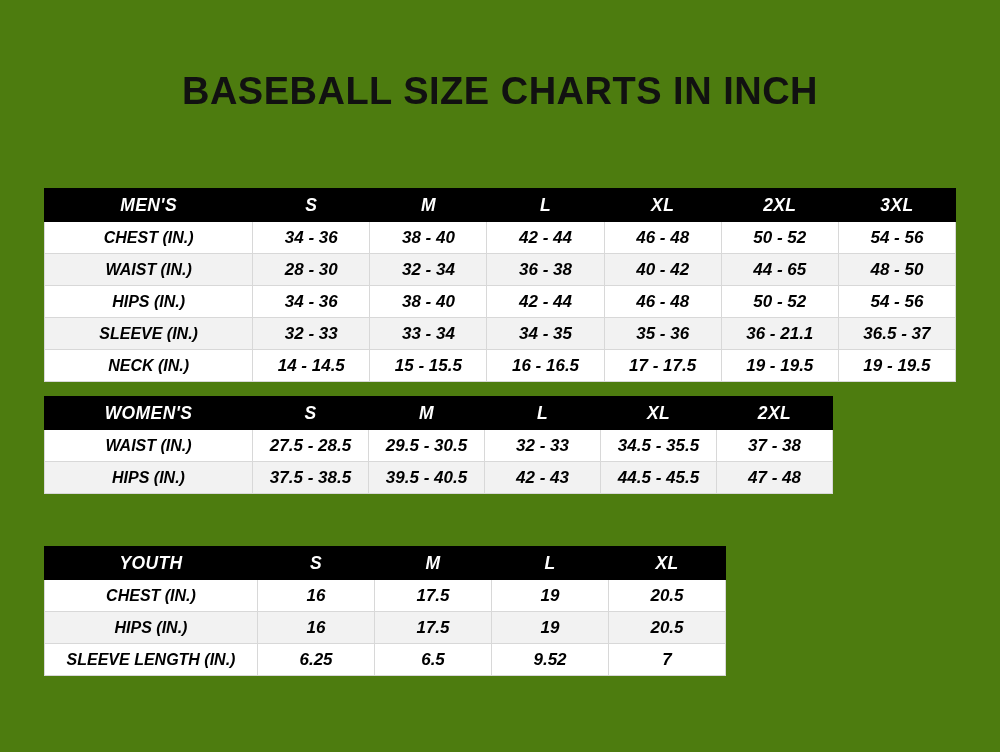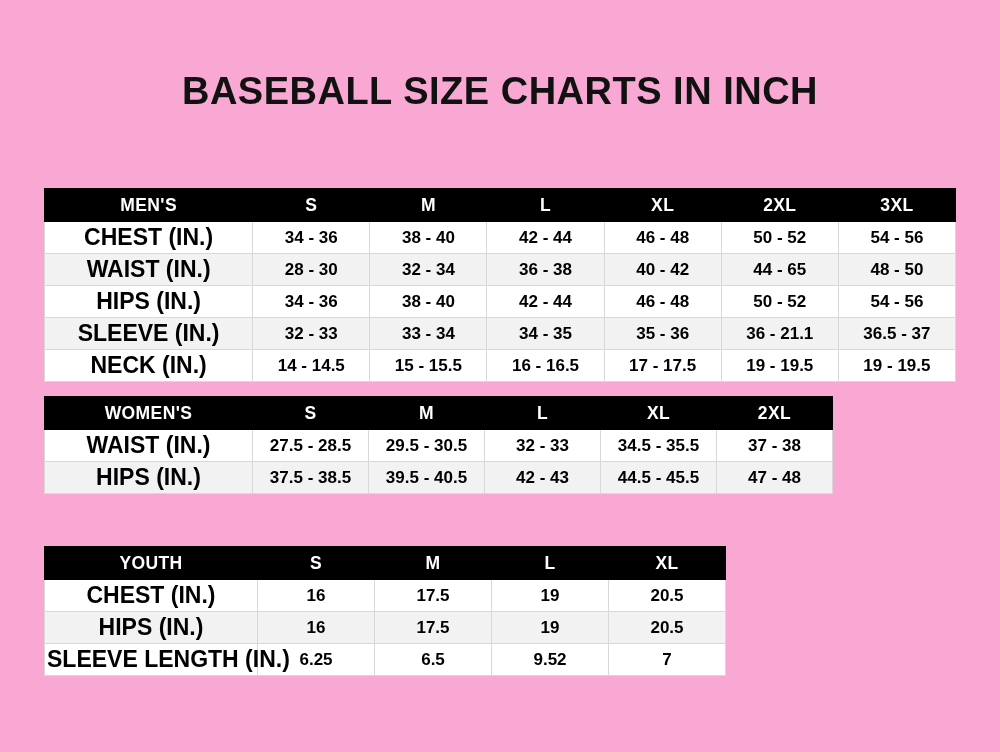--- a/index.html
+++ b/index.html
@@ -11,21 +11,21 @@
     width: 1000px;
     height: 752px;
     font-family: "Liberation Sans", sans-serif;
     color: #000000;
     overflow: hidden;
   }
   .page {
     position: relative;
     width: 1000px;
     height: 752px;
-    background: #f9a8d4;
+    background: #4d7c0f;
   }
   .page-title {
     position: absolute;
     top: 70px;
     left: 0;
     width: 1000px;
     text-align: center;
     font-size: 38px;
     font-weight: bold;
     letter-spacing: 0.5px;
@@ -37,20 +37,21 @@
     left: 44px;
   }
   #block-mens { top: 188px; width: 912px; }
   #block-womens { top: 396px; width: 646px; }
   #block-youth { top: 546px; width: 681px; }
 
   table.size-table {
     border-collapse: collapse;
     width: 100%;
     table-layout: fixed;
+    font-style: italic;
   }
   table.size-table td, table.size-table th {
     border: 1px solid #d8d8d8;
     text-align: center;
     font-weight: bold;
     font-size: 17px;
     height: 31px;
     padding: 0 2px;
     background: #ffffff;
     white-space: nowrap;
@@ -64,21 +65,21 @@
     letter-spacing: 0.4px;
   }
   table.size-table thead th.row-label-head {
     text-align: center;
   }
   table.size-table tbody tr:nth-child(even) td {
     background: #f2f2f2;
   }
   table.size-table tbody td.row-label {
     text-align: center;
-    font-size: 23px;
+    font-size: 16px;
   }
   
   #table-mens col.c0 { width: 208px; }
   #table-mens col.cx { width: 117px; }
 
   #table-womens col.c0 { width: 208px; }
   #table-womens col.cx { width: 116px; }
 
   #table-youth col.c0 { width: 213px; }
   #table-youth col.cx { width: 117px; }

